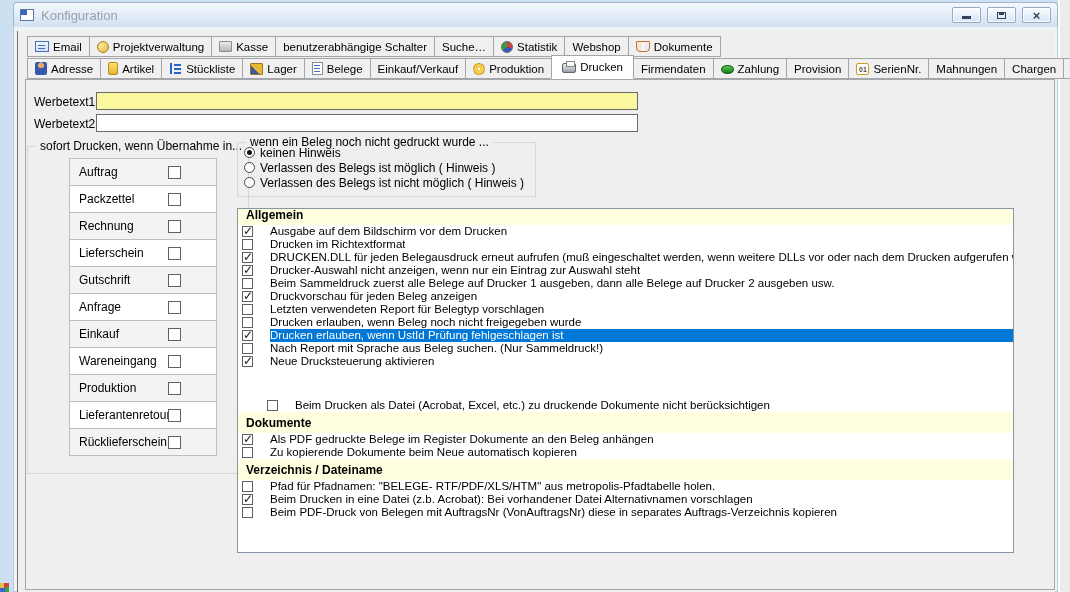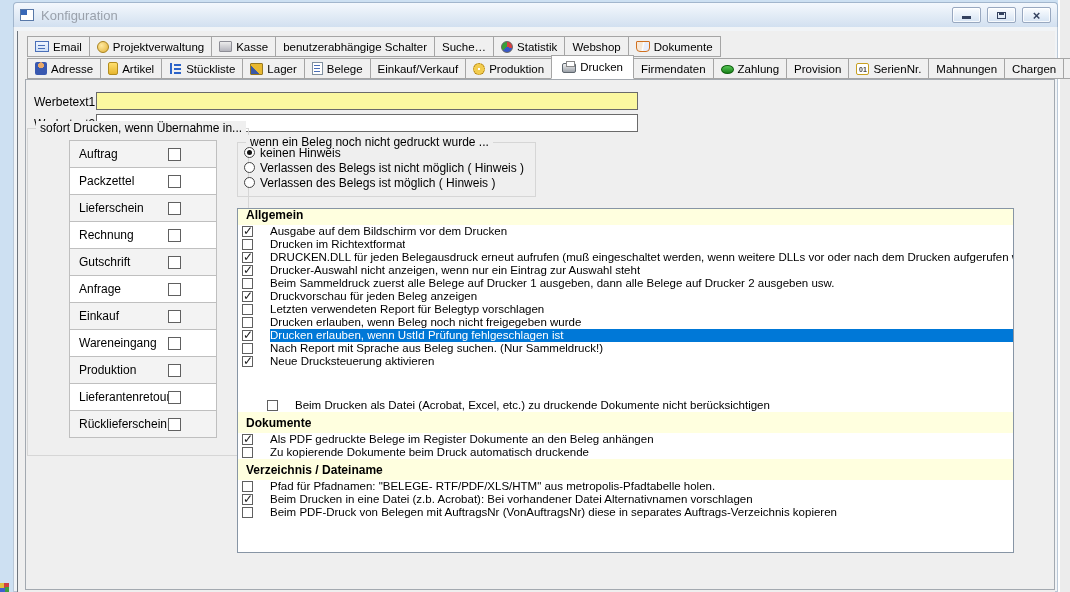--- a/index.html
+++ b/index.html
@@ -75,21 +75,21 @@
   .flabel { font-size:12px; color:#000; }
   .finput { position:absolute; left:96px; width:542px; height:18px; border:1px solid #6a6a6a; font:12px "Liberation Sans",sans-serif; padding:0 3px; }
   .f1 { top:92px; background:#fbf8a0; }
   .f2 { top:114px; background:#fff; }
   .fl1 { left:34px; top:95px; }
   .fl2 { left:34px; top:117px; }
 
   
   .grp { border:1px solid #d6d6d6; }
   .grp-title { position:absolute; top:-8px; left:8px; background:#efefef; padding:0 4px; font-size:12px; white-space:nowrap; }
-  .grp1 { left:27px; top:128px; width:222px; height:328px; }
+  .grp1 { left:27px; top:146px; width:222px; height:328px; }
   .grp2 { left:237px; top:142px; width:299px; height:55px; }
 
   .plist { position:absolute; left:13px; top:11px; width:176px;padding-left:28px; }
   .lrow { height:28px; border:1px solid #bfbfbf; margin-top:-1px; display:flex; align-items:center;
     padding-left:9px; position:relative; font-size:12px; }
   .lrow:first-child { margin-top:0; }
   .lrow:nth-child(odd) { background:#f3f3f3; }
   .lrow:nth-child(even) { background:#fff; }
   .lrow .cb { position:absolute; left:98px; width:13px; height:13px; }
   .lrow .llabel { white-space:nowrap; }
@@ -237,25 +237,25 @@
   <div class="plist">
       <div class="lrow">
         <span class="llabel">Auftrag</span>
         <span class="cb"></span>
       </div>
       <div class="lrow">
         <span class="llabel">Packzettel</span>
         <span class="cb"></span>
       </div>
       <div class="lrow">
+        <span class="llabel">Rechnung</span>
+        <span class="cb"></span>
+      </div>
+      <div class="lrow">
         <span class="llabel">Lieferschein</span>
-        <span class="cb"></span>
-      </div>
-      <div class="lrow">
-        <span class="llabel">Rechnung</span>
         <span class="cb"></span>
       </div>
       <div class="lrow">
         <span class="llabel">Gutschrift</span>
         <span class="cb"></span>
       </div>
       <div class="lrow">
         <span class="llabel">Anfrage</span>
         <span class="cb"></span>
       </div>
@@ -284,25 +284,25 @@
 
 <div class="abs grp grp2">
   <span class="grp-title">wenn ein Beleg noch nicht gedruckt wurde ...</span>
   <div class="ropts">
       <div class="ropt">
         <span class="radio sel"></span>
         <span class="rlabel">keinen Hinweis</span>
       </div>
       <div class="ropt">
         <span class="radio"></span>
-        <span class="rlabel">Verlassen des Belegs ist nicht möglich  ( Hinweis )</span>
+        <span class="rlabel">Verlassen des Belegs ist möglich  ( Hinweis )</span>
       </div>
       <div class="ropt">
         <span class="radio"></span>
-        <span class="rlabel">Verlassen des Belegs ist möglich  ( Hinweis )</span>
+        <span class="rlabel">Verlassen des Belegs ist nicht möglich  ( Hinweis )</span>
       </div>
     </div>
 </div>
 
 <div class="abs panel">
     <div class="sec-header first">Allgemein</div>
     <div class="prow">
       <span class="cb on"></span>
       <span class="plabel">Ausgabe auf dem Bildschirm vor dem Drucken</span>
     </div>
@@ -350,21 +350,21 @@
       <span class="cb"></span>
       <span class="plabel">Beim Drucken als Datei (Acrobat, Excel, etc.) zu druckende Dokumente nicht berücksichtigen</span>
     </div>
     <div class="sec-header">Dokumente</div>
     <div class="prow">
       <span class="cb on"></span>
       <span class="plabel">Als PDF gedruckte Belege im Register Dokumente an den Beleg anhängen</span>
     </div>
     <div class="prow">
       <span class="cb"></span>
-      <span class="plabel">Zu kopierende Dokumente beim Druck automatisch druckende</span>
+      <span class="plabel">Zu kopierende Dokumente beim Neue automatisch kopieren</span>
     </div>
     <div class="sec-header">Verzeichnis / Dateiname</div>
     <div class="prow">
       <span class="cb"></span>
       <span class="plabel">Pfad für Pfadnamen: "BELEGE- RTF/PDF/XLS/HTM" aus metropolis-Pfadtabelle holen.</span>
     </div>
     <div class="prow">
       <span class="cb on"></span>
       <span class="plabel">Beim Drucken in eine Datei (z.b. Acrobat): Bei vorhandener Datei Alternativnamen vorschlagen</span>
     </div>

